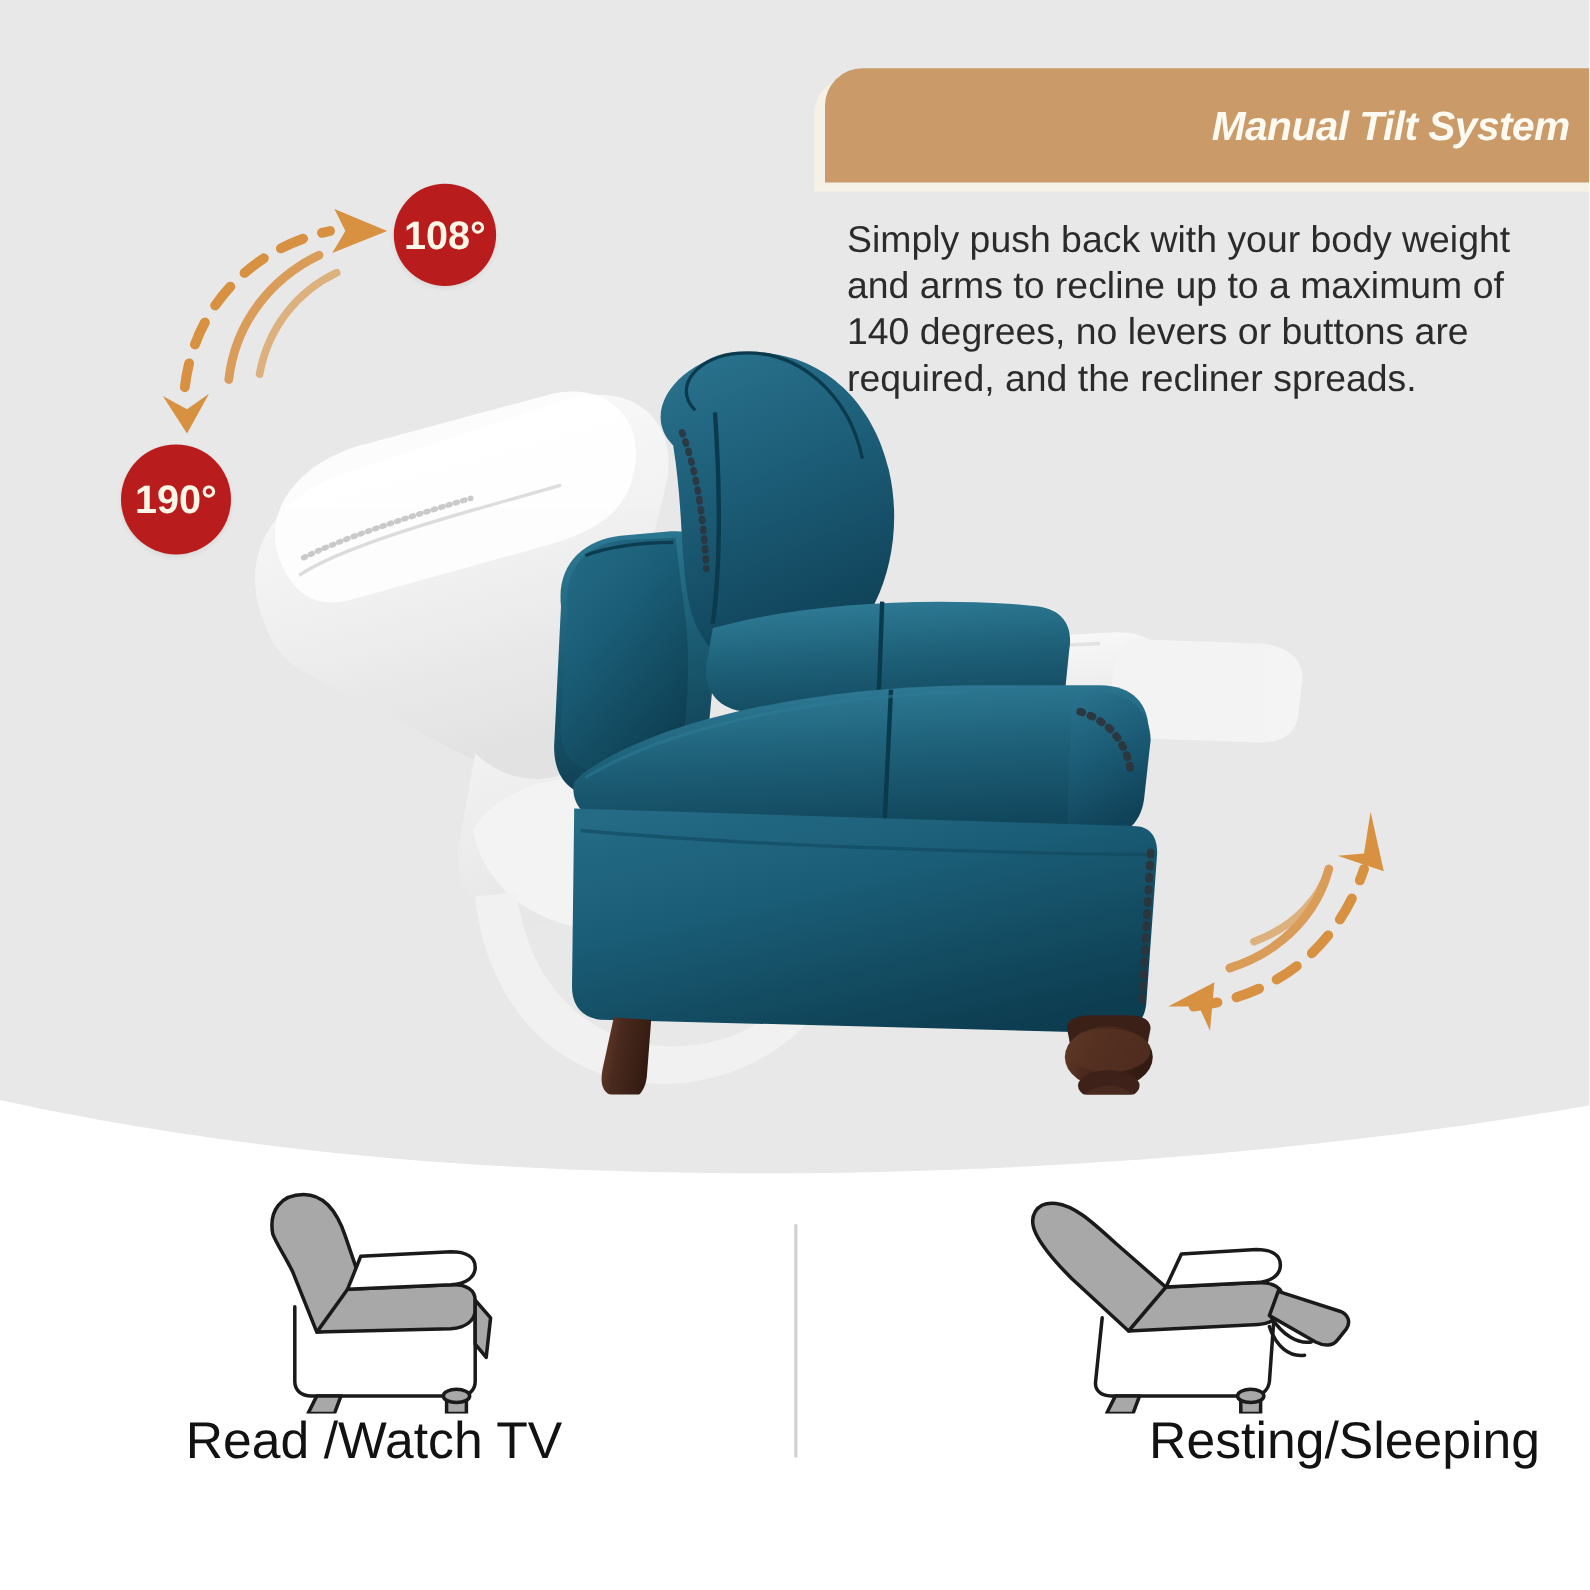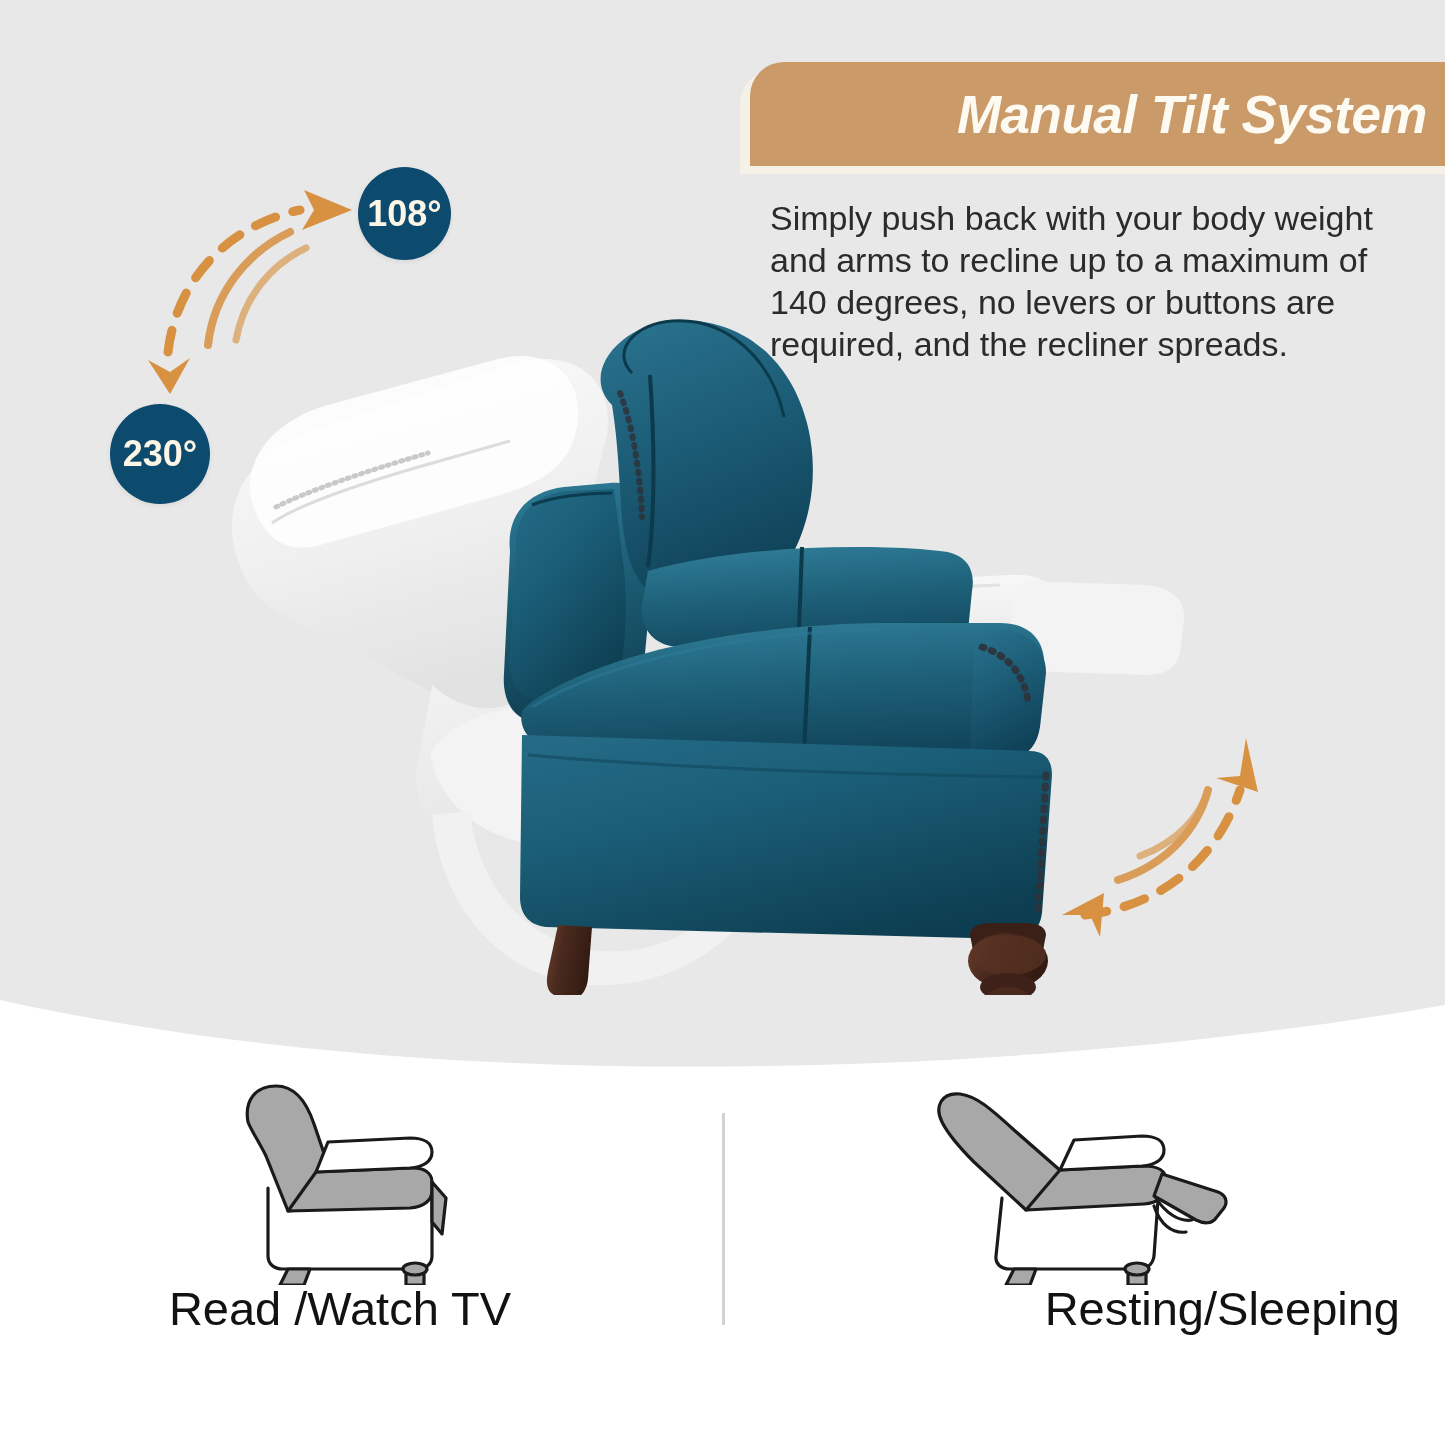--- a/index.html
+++ b/index.html
@@ -21,34 +21,34 @@
     position:absolute;left:0;top:8px;width:705px;height:104px;
     background:#f6f1e7;border-radius:34px 0 0 0;
   }
   .banner{
     position:absolute;left:10px;top:0;width:695px;height:104px;
     background:#cb9a69;border-radius:34px 0 0 0;
     display:flex;align-items:center;justify-content:flex-end;
     padding-right:18px;box-sizing:border-box;
   }
   .banner-title{
-    font-size:53px;font-weight:bold;font-style:italic;color:#fdfaf2;
+    font-size:37px;font-weight:bold;font-style:italic;color:#fdfaf2;
     letter-spacing:-0.5px;white-space:nowrap;line-height:1;
   }
 
   
   .desc{
     position:absolute;left:770px;top:197px;width:660px;
     font-size:34px;line-height:42px;color:#2b2b2b;
   }
 
   
   .badge{
     position:absolute;border-radius:50%;
-    background:#0c4a6e;
+    background:#b91c1c;
     display:flex;align-items:center;justify-content:center;
     color:#fdf6e6;font-weight:bold;
     box-shadow:0 2px 5px rgba(0,0,0,0.07);
   }
   .badge-108{left:358px;top:167px;width:93px;height:93px;font-size:36px;}
   .badge-140{left:110px;top:404px;width:100px;height:100px;font-size:36px;}
 
   
   .arrows{position:absolute;left:0;top:0;width:1445px;height:1080px;pointer-events:none;}
 
@@ -232,21 +232,21 @@
     <g fill="none" stroke="#d79141" stroke-linecap="round" opacity="0.85">
       <path d="M1118 880 C1168 864 1198 828 1208 790" stroke-width="8"></path>
       <path d="M1140 856 C1178 842 1200 816 1208 790" stroke-width="7" opacity="0.75"></path>
     </g>
   </svg>
 
   <div class="badge badge-108">
     <span>108°</span>
   </div>
   <div class="badge badge-140">
-    <span>230°</span>
+    <span>190°</span>
   </div>
 
   <div class="bottom">
 
     <div class="usecase left">
       <div class="uc-icon">
         <svg width="260" height="215" viewBox="0 0 260 215">
           <g stroke="#1a1a1a" stroke-width="3.2" stroke-linejoin="round" stroke-linecap="round">
 
             <path d="M58 118 L58 186 C58 194 64 199 73 199 L207 199 C216 199 222 194 222 186 L222 128" fill="#ffffff"></path>

